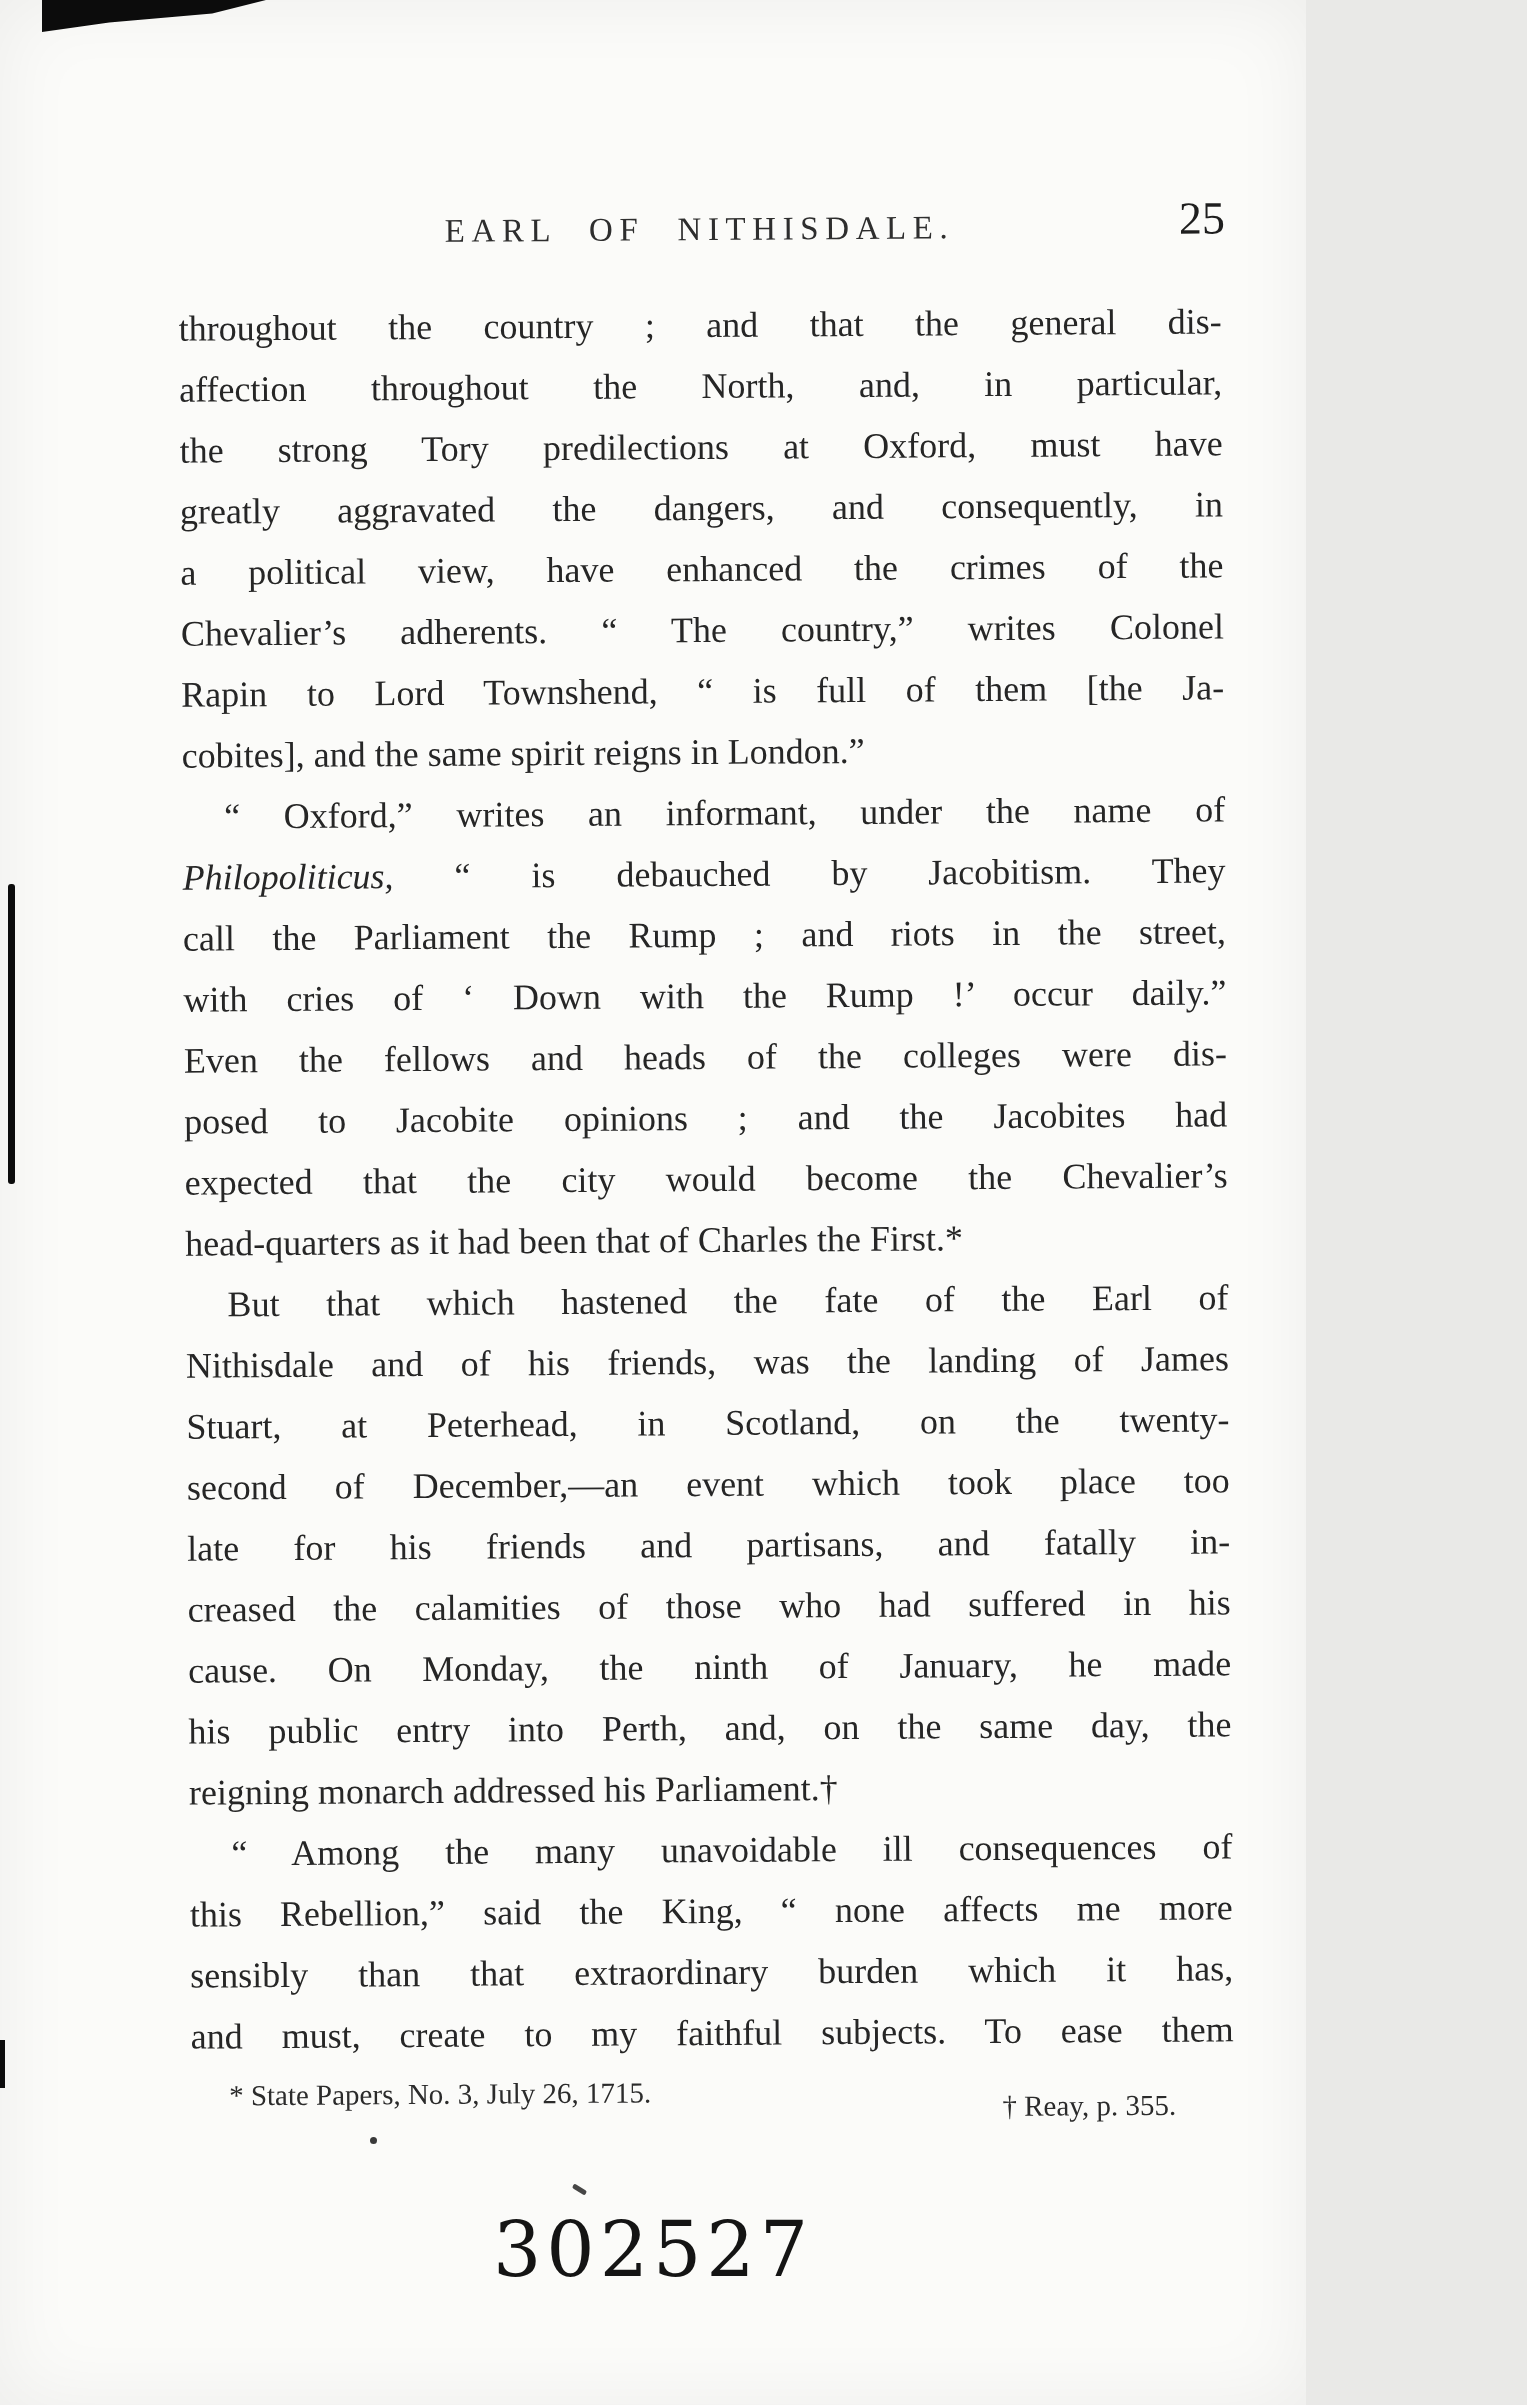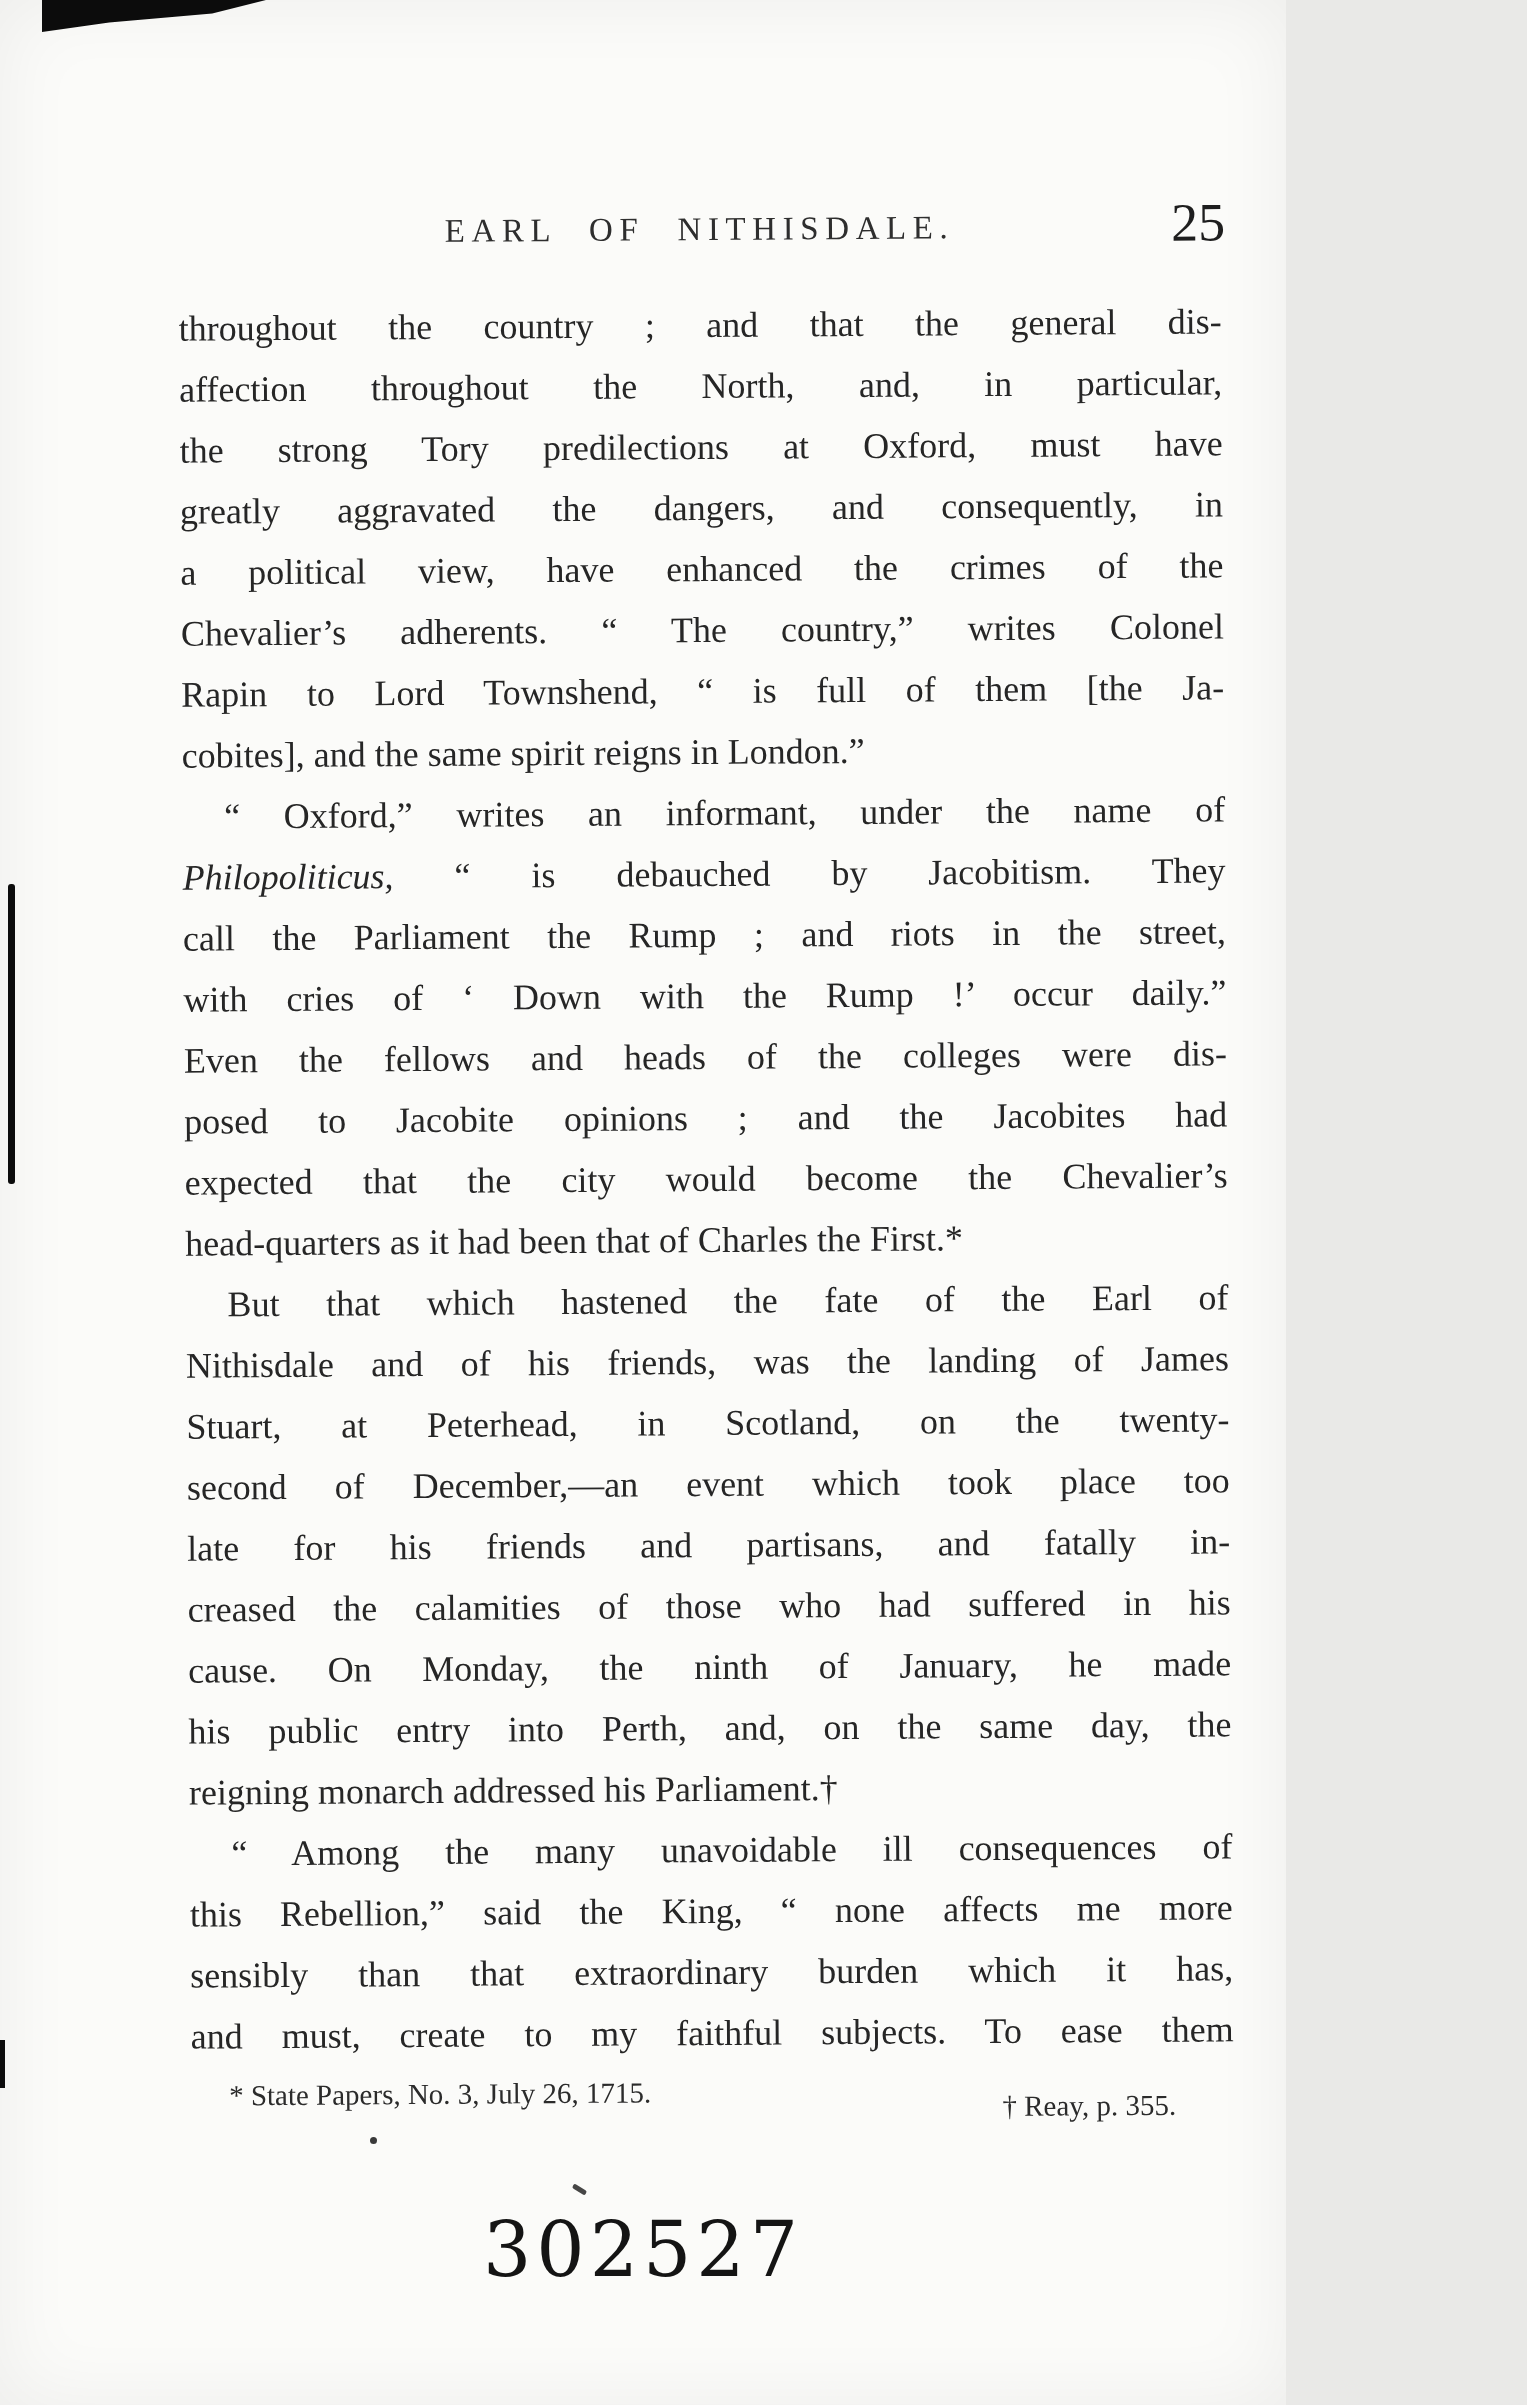--- a/index.html
+++ b/index.html
@@ -9,20 +9,21 @@
   }
   .page {
     position: relative;
     width: 1286px;
     height: 2406px;
     background: #fbfbf9;
     overflow: hidden;
     font-family: "Liberation Serif", "DejaVu Serif", serif;
     color: #262626;
     box-shadow: inset 0 0 80px rgba(0,0,0,0.06);
+    padding-left: 20px;
   }
   .content {
     position: absolute;
     left: 184px;
     top: 0;
     width: 1043px;
     transform: rotate(-0.4deg);
   }
   .page-header {
     position: relative;
@@ -33,21 +34,21 @@
     text-align: center;
     font-size: 33px;
     letter-spacing: 0.2em;
     word-spacing: 0.55em;
     color: #2e2e2e;
   }
   .page-number {
     position: absolute;
     right: -4px;
     top: -16px;
-    font-size: 54px;
+    font-size: 46px;
     color: #1e1e1e;
   }
   .body-text {
     margin-top: 22px;
     font-size: 36px;
     line-height: 61px;
   }
   .paragraph { margin: 0; }
   .line {
     text-align: justify;

